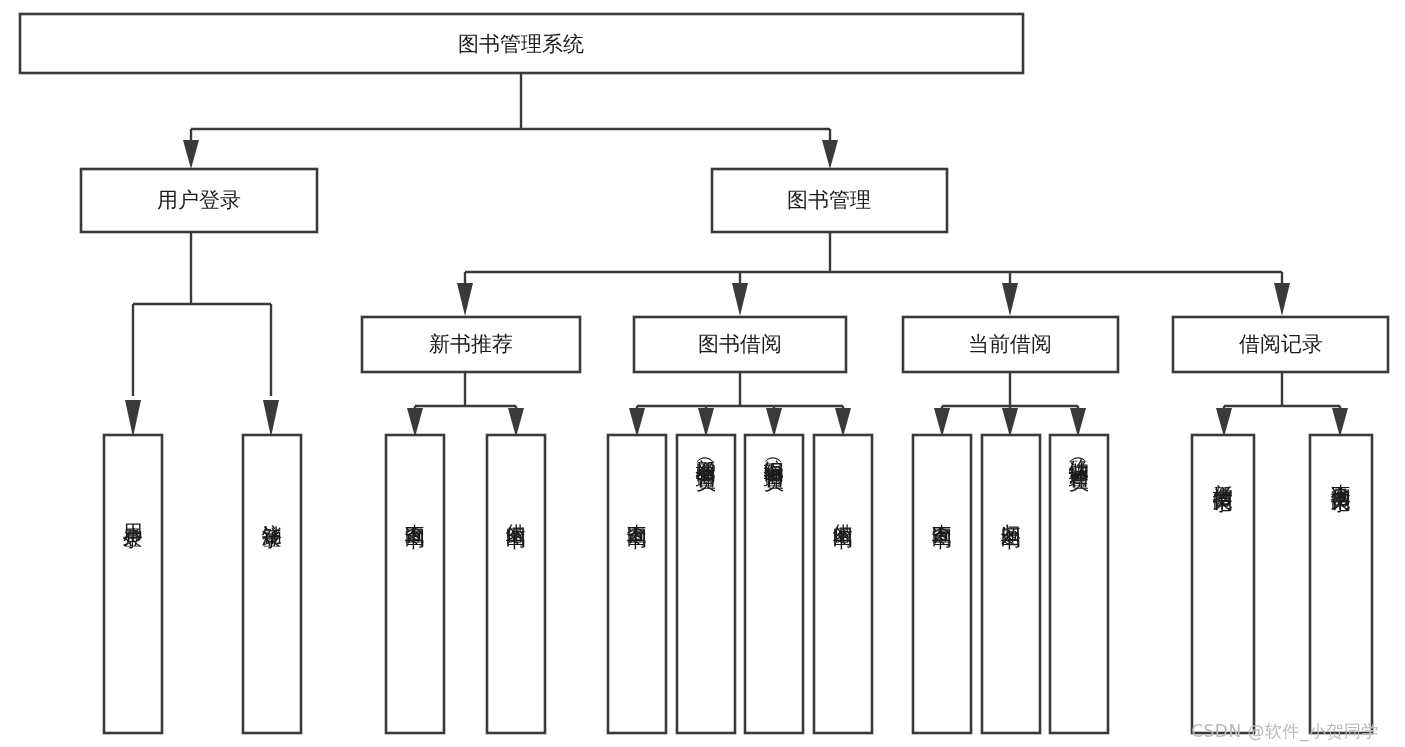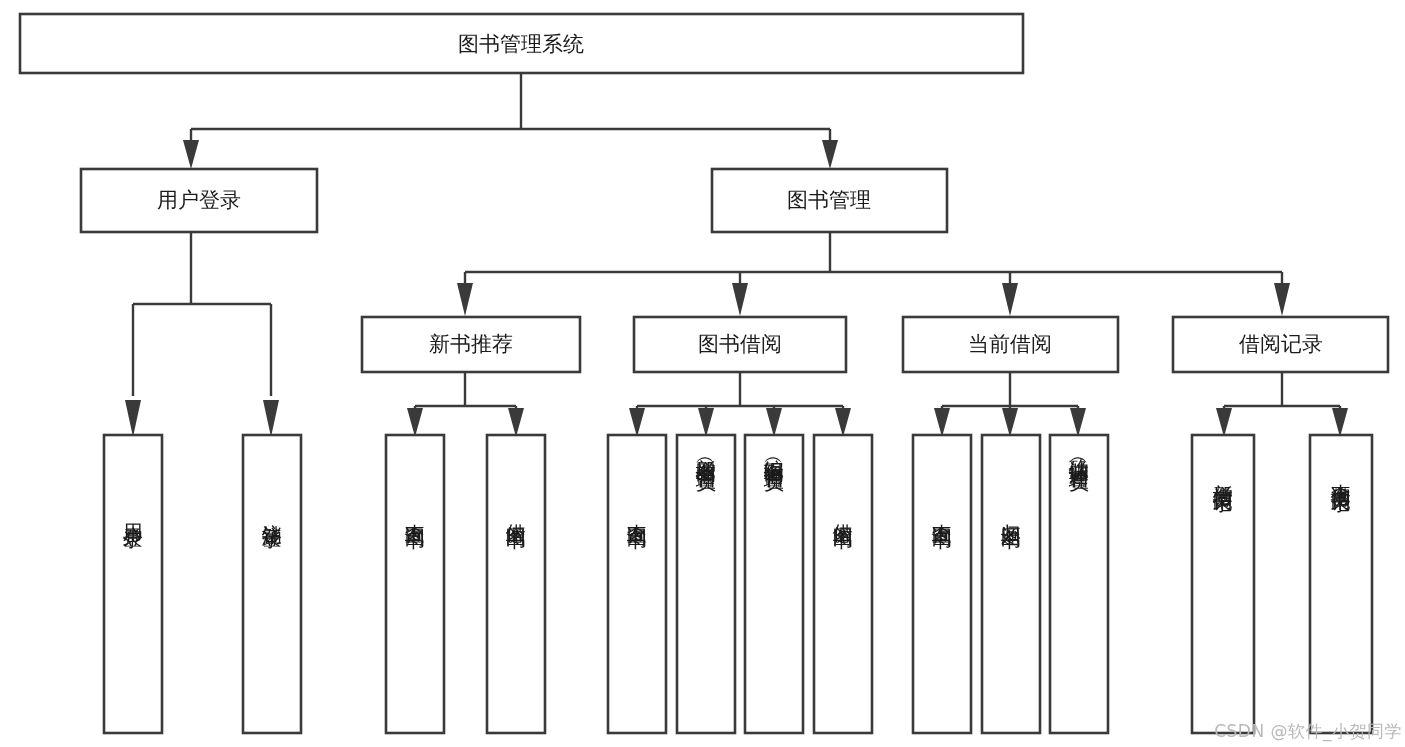--- a/index.html
+++ b/index.html
@@ -56,21 +56,21 @@
     font-size: 20px;
     line-height: 1.06;
     color: #1b1b1b;
     letter-spacing: 2px;
     text-align: start;
     white-space: nowrap;
     pointer-events: none;
   }
   .watermark {
     position: absolute;
-    right: 3px;
+    right: 26px;
     bottom: 4px;
     font-family: "DejaVu Sans", "Liberation Sans", sans-serif;
     font-size: 17px;
     color: #b9b9b9;
     white-space: nowrap;
     letter-spacing: 0.5px;
   }
 </style>
 </head>
 <body>

